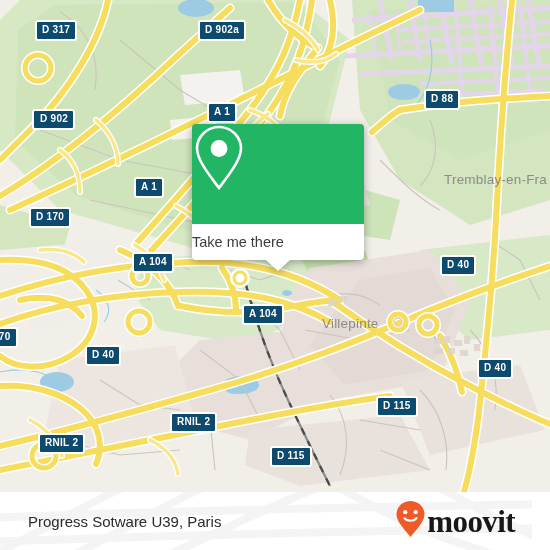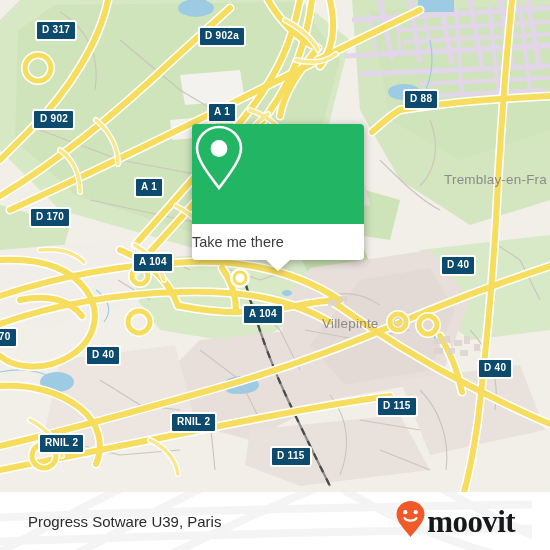--- a/index.html
+++ b/index.html
@@ -332,23 +332,23 @@
           <rect x="448" y="348" width="7" height="6"></rect>
         <rect x="460" y="350" width="8" height="6"></rect>
           <rect x="474" y="344" width="6" height="7"></rect>
         <rect x="328" y="300" width="9" height="6"></rect>
           <rect x="340" y="296" width="7" height="6"></rect>
       </g>
     </svg>
 
     <div id="shields">
         <div class="shield" style="left: 35px; top: 20px;">D 317</div>
-        <div class="shield" style="left: 198px; top: 26px;">D 902a</div>
+        <div class="shield" style="left: 198px; top: 20px;">D 902a</div>
         <div class="shield" style="left: 207px; top: 102px;">A 1</div>
-        <div class="shield" style="left: 403px; top: 89px;">D 88</div>
+        <div class="shield" style="left: 424px; top: 89px;">D 88</div>
         <div class="shield" style="left: 32px; top: 109px; padding-left: 6px;">D 902</div>
         <div class="shield" style="left: 134px; top: 177px;">A 1</div>
         <div class="shield" style="left: 29px; top: 207px;">D 170</div>
         <div class="shield" style="left: 132px; top: 252px;">A 104</div>
         <div class="shield" style="left: 440px; top: 255px;">D 40</div>
         <div class="shield" style="left: 242px; top: 304px;">A 104</div>
         <div class="shield" style="left: -14px; top: 327px;">370</div>
         <div class="shield" style="left: 85px; top: 345px;">D 40</div>
         <div class="shield" style="left: 477px; top: 358px;">D 40</div>
         <div class="shield" style="left: 376px; top: 396px;">D 115</div>

